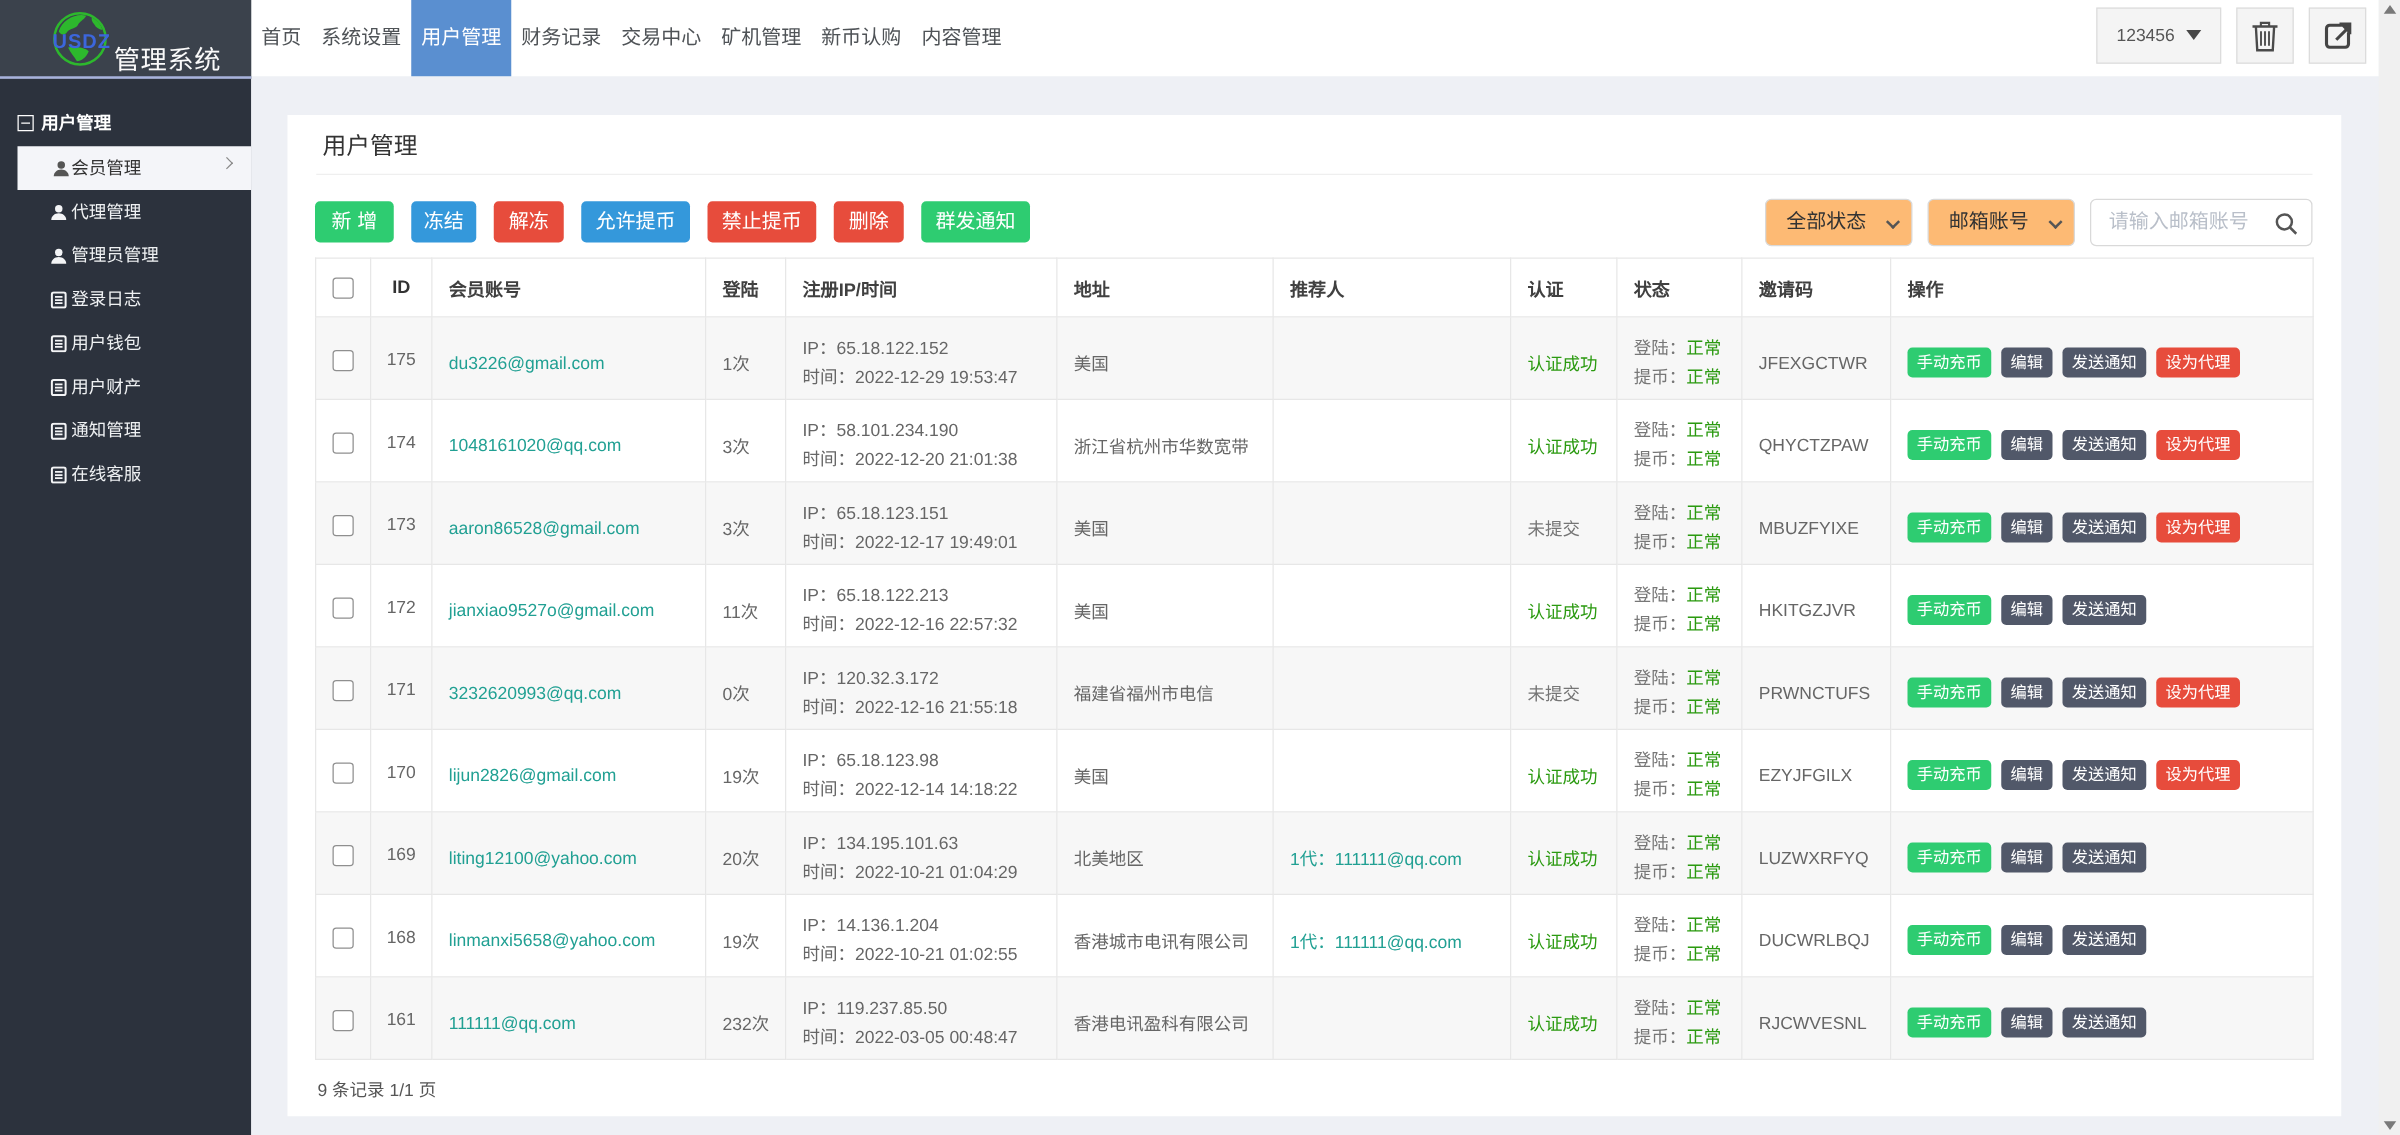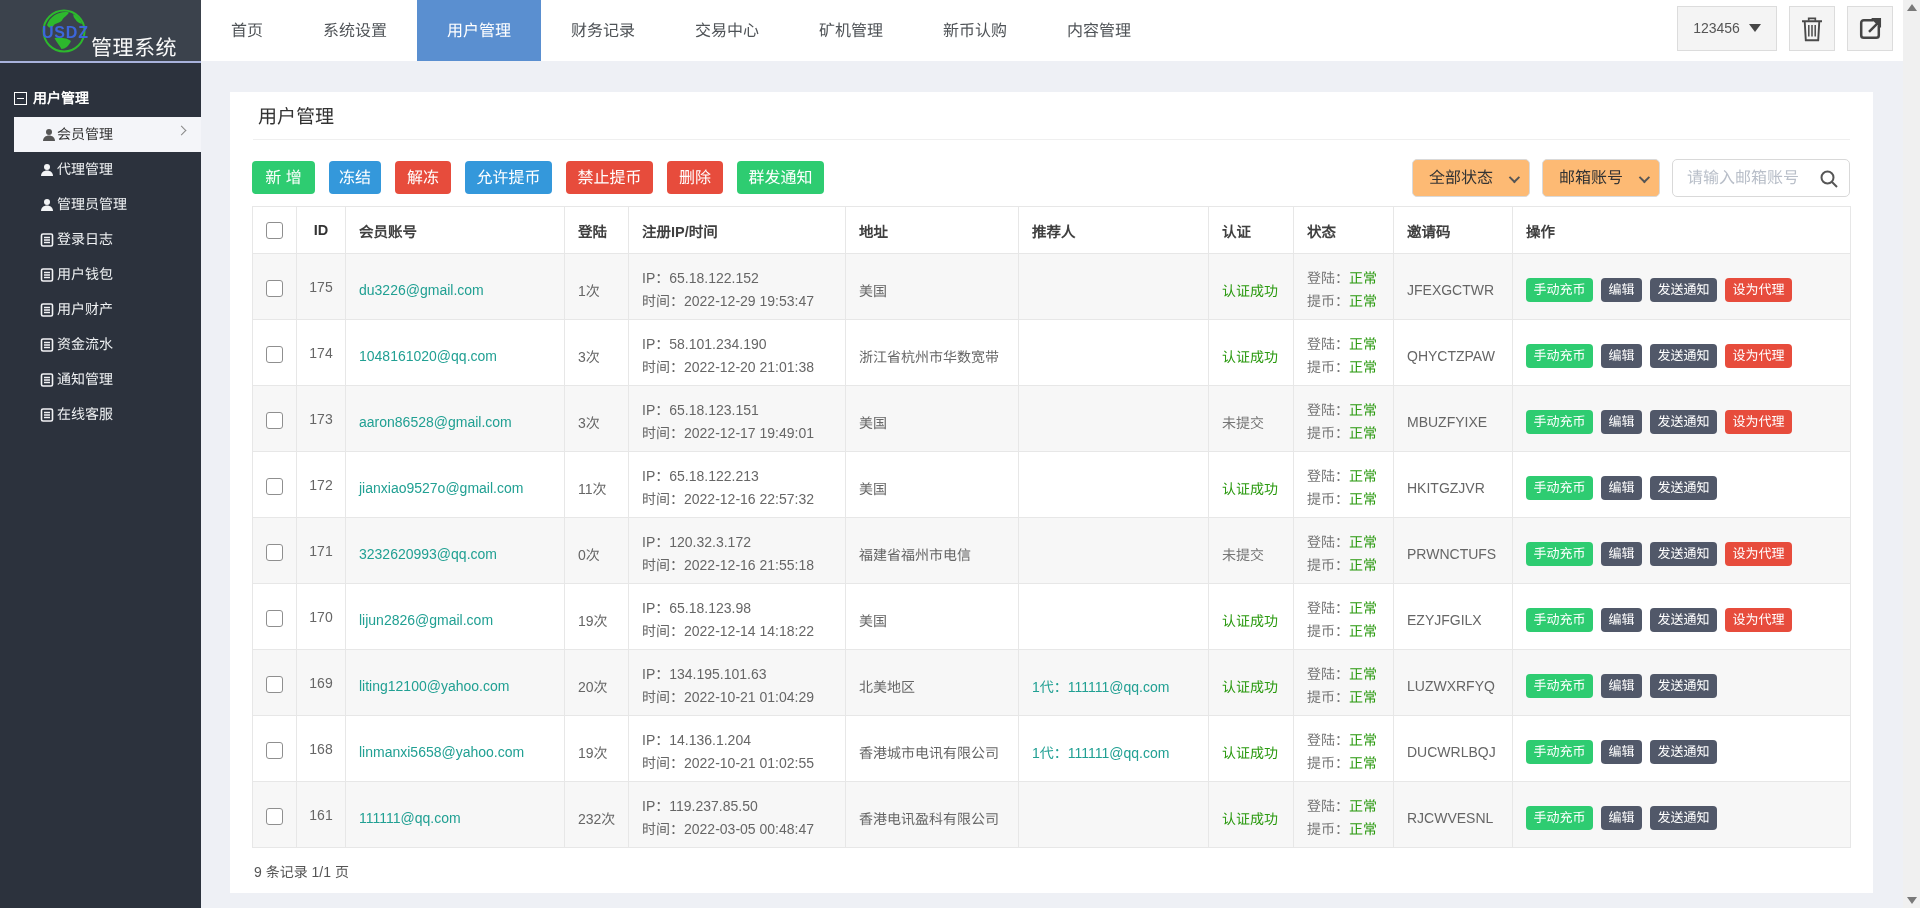--- a/index.html
+++ b/index.html
@@ -6,21 +6,21 @@
 * { margin:0; padding:0; box-sizing:border-box; }
 html,body { width:1920px; height:908px; overflow:hidden; }
 body { font-family:"Liberation Sans", sans-serif; background:#eef0f5; position:relative; font-size:14px; color:#333; }
 
 
 .logo-block { position:absolute; left:0; top:0; width:201px; height:63px; background:#3b424c; border-bottom:2px solid #a8b2dc; z-index:5; }
 .logo-block svg { position:absolute; left:42px; top:8px; }
 .logo-txt { position:absolute; left:91px; top:31px; color:#fafafa; font-size:21px; letter-spacing:0.5px; }
 .header { position:absolute; left:201px; top:0; width:1702px; height:61px; background:#fff; }
 .nav { position:absolute; left:0; top:0; height:61px; }
-.nav a { display:inline-block; float:left; height:61px; line-height:61px; padding:0 30px; font-size:16px; color:#4f5357; text-decoration:none;text-align:right; }
+.nav a { display:inline-block; float:left; height:61px; line-height:61px; padding:0 8px; font-size:16px; color:#4f5357; text-decoration:none;text-align:right; }
 .nav a.act { background:#5a8fd0; color:#fff; }
 .hbtn { position:absolute; top:6px; height:45px; background:#f4f4f4; border:1px solid #dcdcdc; color:#555; }
 .hbtn.b1 { left:1476px; width:100px; font-size:14px; text-align:center; line-height:43px; }
 .hbtn.b1 .caret { display:inline-block; width:0; height:0; border-left:6px solid transparent; border-right:6px solid transparent; border-top:8px solid #474747; margin-left:9px; vertical-align:middle; margin-top:-3px;}
 .hbtn.b2 { left:1588px; width:46px; } .hbtn.b3 { left:1646px; width:46px; }
 .hbtn svg { position:absolute; left:50%; top:50%; transform:translate(-50%,-50%); }
 
 
 .sidebar { position:absolute; left:0; top:63px; width:201px; height:845px; background:#2c323d; }
 .side-head { position:absolute; left:14px; top:24px; color:#fff; font-size:14px; font-weight:bold; }
@@ -137,24 +137,20 @@
           <path d="M4 4.5h6M4 7h6M4 9.5h6" stroke="#f3f4f6" stroke-width="1.4"></path>
         </svg>登录日志</div>
     <div class="item"><svg class="micon" viewBox="0 0 14 14">
           <rect x="1.5" y="1" width="11" height="12" rx="1.5" fill="none" stroke="#f3f4f6" stroke-width="1.6"></rect>
           <path d="M4 4.5h6M4 7h6M4 9.5h6" stroke="#f3f4f6" stroke-width="1.4"></path>
         </svg>用户钱包</div>
     <div class="item"><svg class="micon" viewBox="0 0 14 14">
           <rect x="1.5" y="1" width="11" height="12" rx="1.5" fill="none" stroke="#f3f4f6" stroke-width="1.6"></rect>
           <path d="M4 4.5h6M4 7h6M4 9.5h6" stroke="#f3f4f6" stroke-width="1.4"></path>
         </svg>用户财产</div>
-    <div class="item"><svg class="micon" viewBox="0 0 14 14">
-          <rect x="1.5" y="1" width="11" height="12" rx="1.5" fill="none" stroke="#f3f4f6" stroke-width="1.6"></rect>
-          <path d="M4 4.5h6M4 7h6M4 9.5h6" stroke="#f3f4f6" stroke-width="1.4"></path>
-        </svg>资金流水</div>
     <div class="item"><svg class="micon" viewBox="0 0 14 14">
           <rect x="1.5" y="1" width="11" height="12" rx="1.5" fill="none" stroke="#f3f4f6" stroke-width="1.6"></rect>
           <path d="M4 4.5h6M4 7h6M4 9.5h6" stroke="#f3f4f6" stroke-width="1.4"></path>
         </svg>通知管理</div>
     <div class="item"><svg class="micon" viewBox="0 0 14 14">
           <rect x="1.5" y="1" width="11" height="12" rx="1.5" fill="none" stroke="#f3f4f6" stroke-width="1.6"></rect>
           <path d="M4 4.5h6M4 7h6M4 9.5h6" stroke="#f3f4f6" stroke-width="1.4"></path>
         </svg>在线客服</div>
   </div>
 </div>

